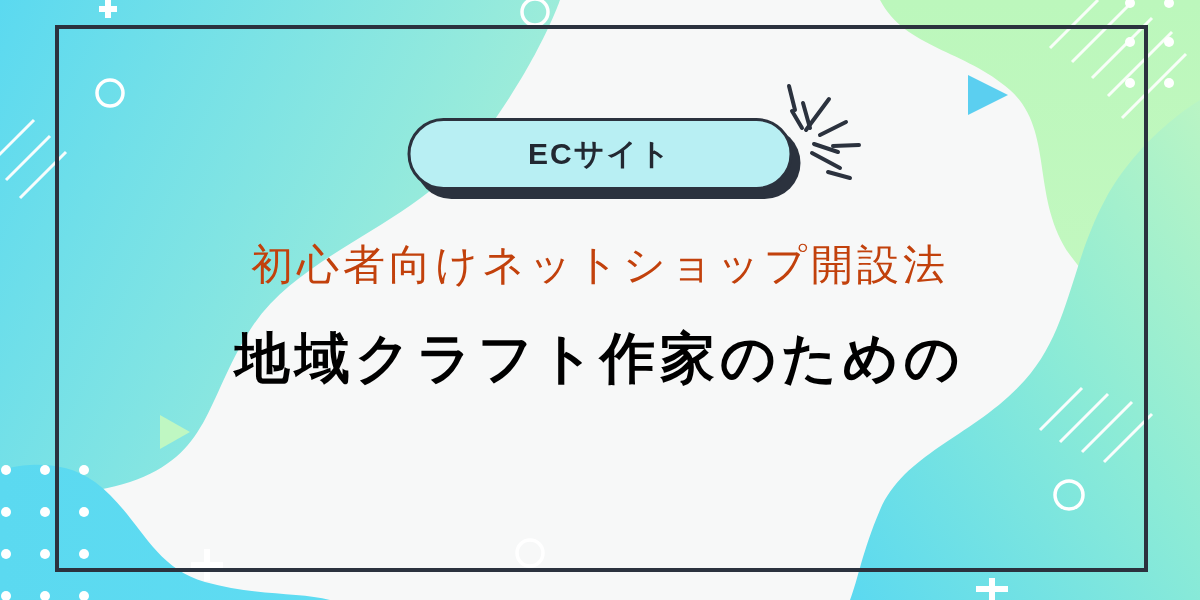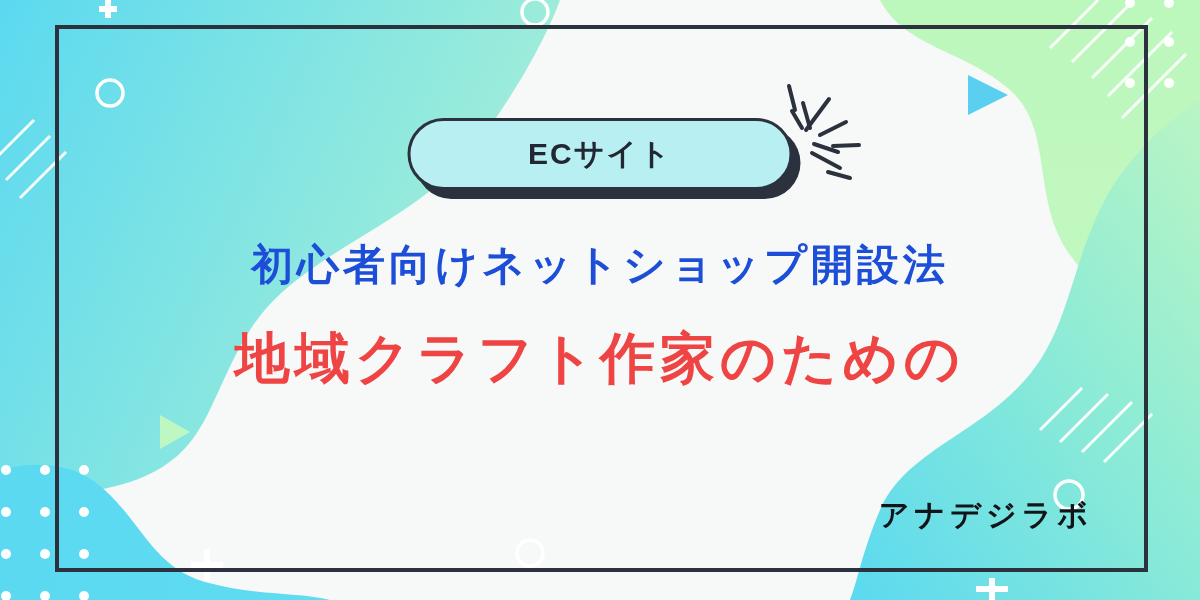--- a/index.html
+++ b/index.html
@@ -72,37 +72,37 @@
     white-space:nowrap;
   }
 
   
   #subtitle{
     position:absolute;
     top:240px;
     left:50%;
     transform:translateX(-50%);
     font-size:42px;
-    font-weight:bold;
-    color:#1d4ed8;
+    font-weight:normal;
+    color:#c2410c;
     letter-spacing:4px;
     white-space:nowrap;
     line-height:1.2;
   }
 
   
   #title{
     position:absolute;
     top:322px;
     left:50%;
     transform:translateX(-50%);
     text-align:center;
     font-size:55px;
     font-weight:bold;
-    color:#ef4444;
+    color:#000000;
     letter-spacing:5px;
     line-height:1.32;
     white-space:nowrap;
   }
   #title .tline{display:block;}
 
   
   #brand{
     position:absolute;
     top:500px;
@@ -253,16 +253,15 @@
         <span id="badge-label">ECサイト</span>
       </div>
     </div>
 
     <div id="subtitle">初心者向けネットショップ開設法</div>
 
     <div id="title">
       <span class="tline">地域クラフト作家のための</span>
     </div>
 
-    <div id="brand">アナデジラボ</div>
 
   </div>
 </div>
 
 </body></html>

